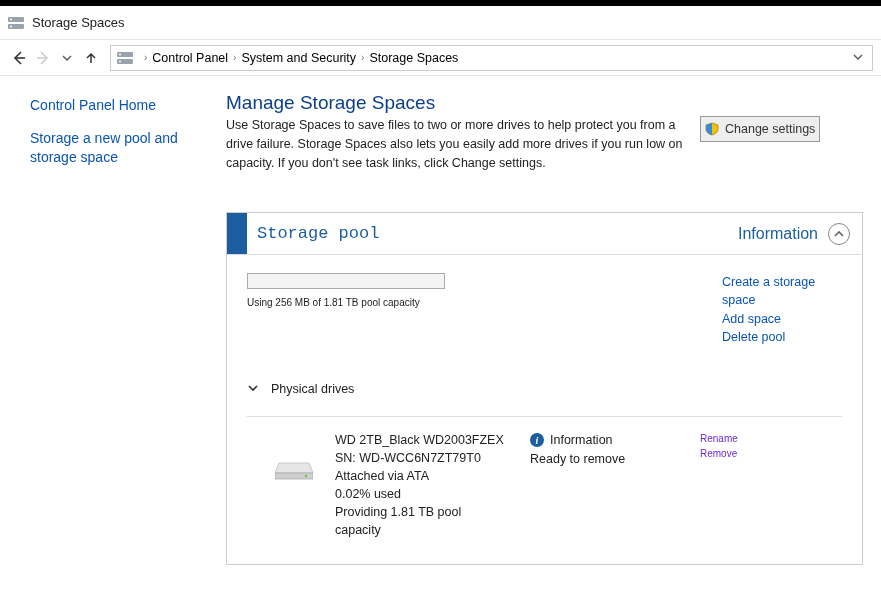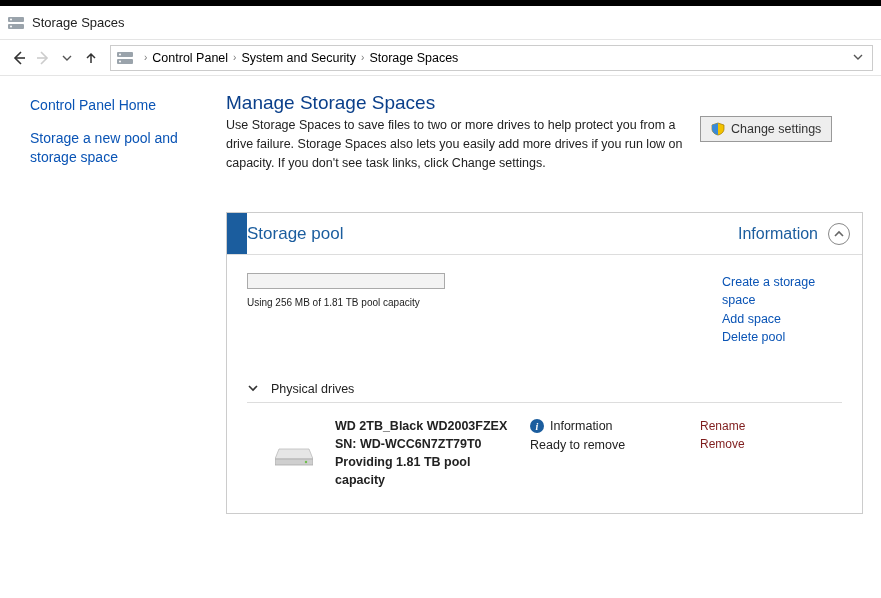--- a/index.html
+++ b/index.html
@@ -17,51 +17,51 @@
   .bc-drop { width:16px; text-align:center; color:#555; cursor:pointer; }
 
   .body { display:flex; height: calc(598px - 6px - 34px - 36px); }
   .sidebar { width:214px; padding:20px 14px 0 30px; }
   .sidebar a { display:block; color:#0a54b5; text-decoration:none; font-size:14px; margin-bottom:14px; line-height:1.35; cursor:pointer;}
   .main { flex:1; padding:16px 18px 0 12px; }
 
   .page-title { color:#0a3f8a; font-size:19px; font-weight:400; margin-bottom:2px; }
   .introrow { display:flex; align-items:flex-start; gap:14px;}
   .intro { font-size:12.5px; color:#222; line-height:1.5; max-width:460px;}
-  .changebtn { display:flex; align-items:center; gap:6px; border:1px solid #999; background:#eee; padding:2px 10px; height:26px; font-size:12.5px; color:#333; cursor:pointer; white-space:nowrap;}
+  .changebtn { display:flex; align-items:center; gap:6px; border:1px solid #999; background:#eee; padding:2px 4px; height:26px; font-size:12.5px; color:#333; cursor:pointer; white-space:nowrap;}
   .shield { width:14px; height:14px; }
 
   .panel { border:1px solid #ccc; margin-top:40px; }
   .panel-head { height:42px; display:flex; align-items:center; border-bottom:1px solid #ddd; }
   .panel-accent { width:20px; height:100%; background:#1b5d9e; }
-  .panel-head-title { color:#1b5d9e; font-size:17px; padding-left:0; flex:1;}
+  .panel-head-title { color:#1b5d9e; font-size:17px; padding-left:10px; flex:1;font-family:Liberation Mono, monospace;}
   .panel-head-right { display:flex; align-items:center; gap:10px; padding-right:12px;}
   .info-link { color:#1b5d9e; font-size:16px;}
   .collapse { width:22px; height:22px; border:1.5px solid #888; border-radius:50%; display:flex; align-items:center; justify-content:center; cursor:pointer;}
   .panel-body { padding:18px 20px 24px 20px;}
 
   .pool-top { display:flex; gap:28px;}
   .pool-left { }
   .usage-bar { width:198px; height:16px; border:1px solid #aaa; background:#f3f3f3; margin-bottom:8px;}
   .usage-text { font-size:10px; color:#222;}
   .pool-links { margin-left:auto; width:120px;}
   .pool-links a { display:block; color:#0a54b5; text-decoration:none; font-size:12.5px; line-height:1.45; cursor:pointer;}
 
-  .section-row { display:flex; align-items:center; gap:12px; margin-top:36px; padding-bottom:6px; border-bottom:1px solid #ddd; }
+  .section-row { display:flex; align-items:center; gap:12px; margin-top:36px; padding-bottom:20px; border-bottom:1px solid #ddd; }
   .chev { width:12px; text-align:center; cursor:pointer; font-size:11px; color:#333;}
   .section-label { font-size:12.5px; color:#222; }
 
   .drive-row { display:flex; gap:20px; padding:14px 0 0 28px; }
   .drive-icon { width:40px; padding-top:28px;}
   .drive-icon svg { width:38px; height:22px;}
-  .drive-info { width:175px; font-size:12.5px; color:#222; line-height:1.45;font-weight:bold;}
+  .drive-info { width:175px; font-size:12.5px; color:#222; line-height:1.45;}
   .drive-status { width:150px; font-size:12.5px; color:#222; line-height:1.5;}
   .drive-status .stat-line { display:flex; align-items:center; gap:6px;}
   .info-icon { width:14px; height:14px; border-radius:50%; background:#1b5d9e; color:#fff; font-weight:bold; font-size:10px; display:flex; align-items:center; justify-content:center; font-family: Georgia, serif; font-style:italic;}
-  .drive-actions a { display:block; color:#7f1d1d; text-decoration:none; font-size:12px; line-height:1.5; cursor:pointer;}
+  .drive-actions a { display:block; color:#6d28d9; text-decoration:none; font-size:10px; line-height:1.5; cursor:pointer;}
 </style>
 </head>
 <body>
 
 <div class="topbar"></div>
 
 <div class="titlebar">
   <span class="sp-icon">
     <svg viewBox="0 0 16 12">
         <rect x="0" y="0" width="16" height="5" rx="1" fill="#9aa3ab"></rect>
@@ -180,20 +180,22 @@
           <div class="drive-icon">
             <svg viewBox="0 0 38 22">
               <polygon points="4,4 34,4 38,14 0,14" fill="#e6e6e6" stroke="#bbb" stroke-width="0.8"></polygon>
               <rect x="0" y="14" width="38" height="6" fill="#cfcfcf" stroke="#aaa" stroke-width="0.8"></rect>
               <circle cx="31" cy="17" r="1.2" fill="#6fbf4b"></circle>
             </svg>
           </div>
           <div class="drive-info">
             <div>WD 2TB_Black WD2003FZEX</div>
             <div>SN: WD-WCC6N7ZT79T0</div>
+            <div>Attached via ATA</div>
+            <div>0.02% used</div>
             <div>Providing 1.81 TB pool capacity</div>
           </div>
           <div class="drive-status">
             <div class="stat-line">
               <span class="info-icon">i</span>
               <span>Information</span>
             </div>
             <div>Ready to remove</div>
           </div>
           <div class="drive-actions">

